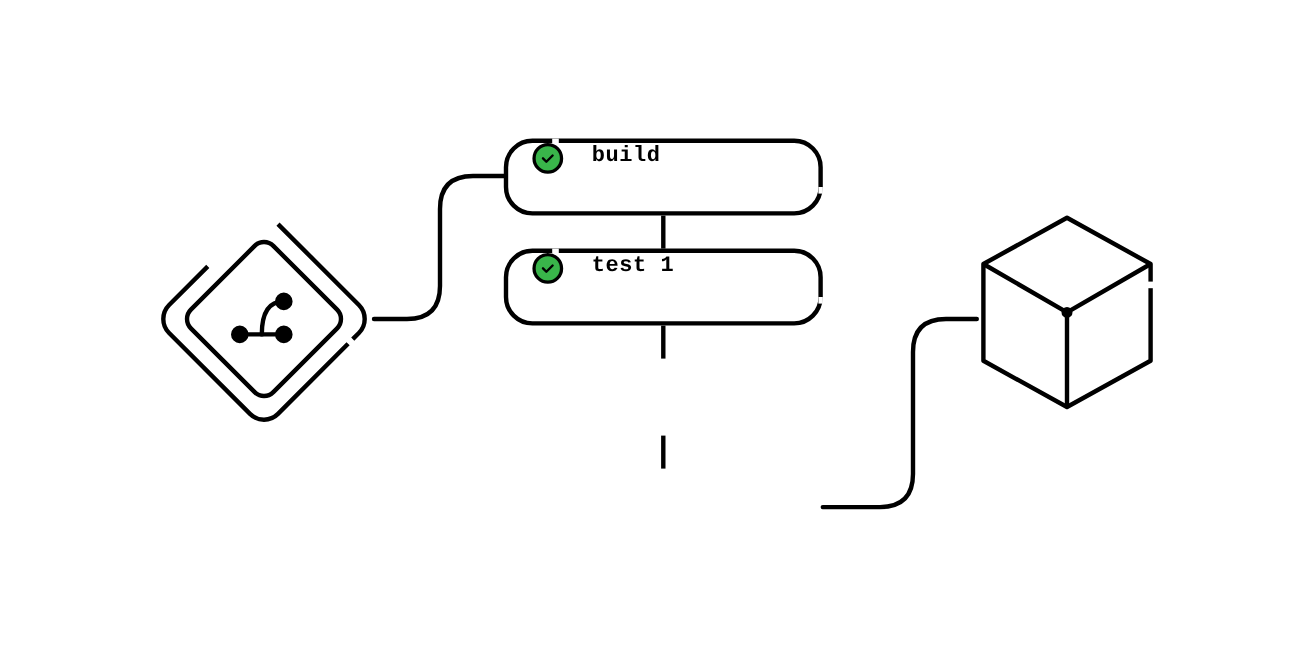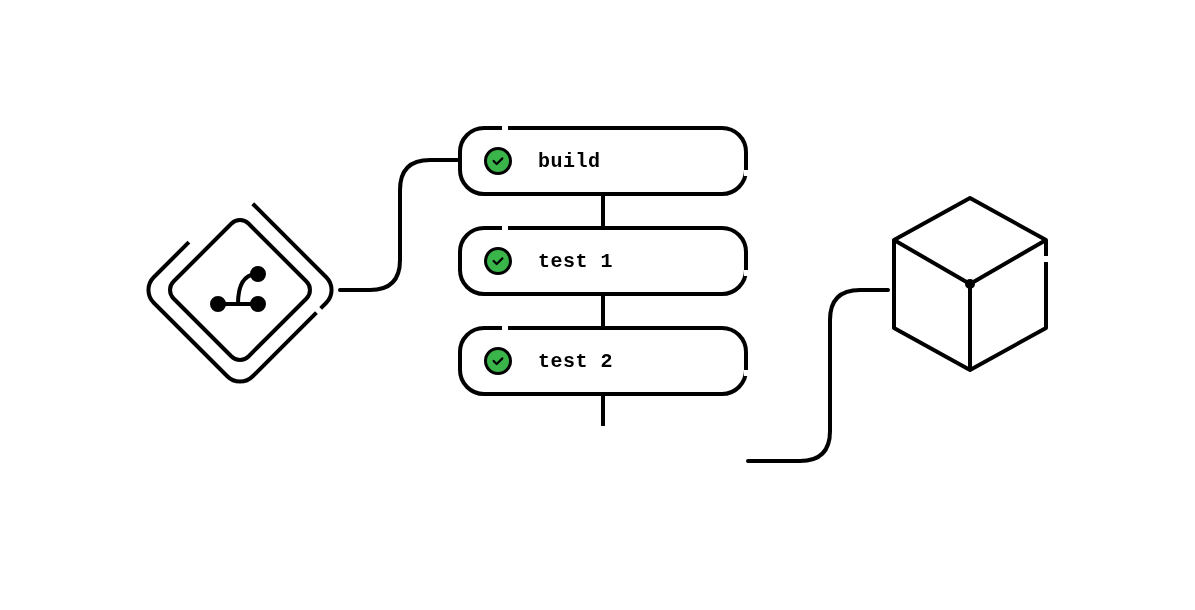--- a/index.html
+++ b/index.html
@@ -25,21 +25,20 @@
   }
   
   .stage {
     position: absolute;
     width: 290px;
     height: 70px;
     border: 4px solid #000;
     border-radius: 26px;
     background: #fff;
     display: flex;
-    align-items: center;
     box-sizing: border-box;
     padding-left: 22px;
   }
   .stage .status {
     width: 28px;
     height: 28px;
     border-radius: 50%;
     border: 3px solid #000;
     display: flex;
     align-items: center;
@@ -145,25 +144,15 @@
     <div class="notch" style="left:40px; top:-4px;"></div>
     <div class="notch" style="right:-4px; top:40px; width:4px; height:6px;"></div>
     <div class="status success">
       <svg viewBox="0 0 16 16">
           <path d="M3 8 L6.5 11.5 L13 5" stroke="#000" stroke-width="2.5" fill="none" stroke-linecap="round" stroke-linejoin="round"></path>
         </svg>
     </div>
     <span class="label">test 1</span>
   </div>
 
-  <div class="stage" style="left:458px; top:326px;">
-    <div class="notch" style="left:40px; top:-4px;"></div>
-    <div class="notch" style="right:-4px; top:40px; width:4px; height:6px;"></div>
-    <div class="status success">
-      <svg viewBox="0 0 16 16">
-          <path d="M3 8 L6.5 11.5 L13 5" stroke="#000" stroke-width="2.5" fill="none" stroke-linecap="round" stroke-linejoin="round"></path>
-        </svg>
-    </div>
-    <span class="label">test 2</span>
-  </div>
 
 
 </div>
 
 </body></html>

